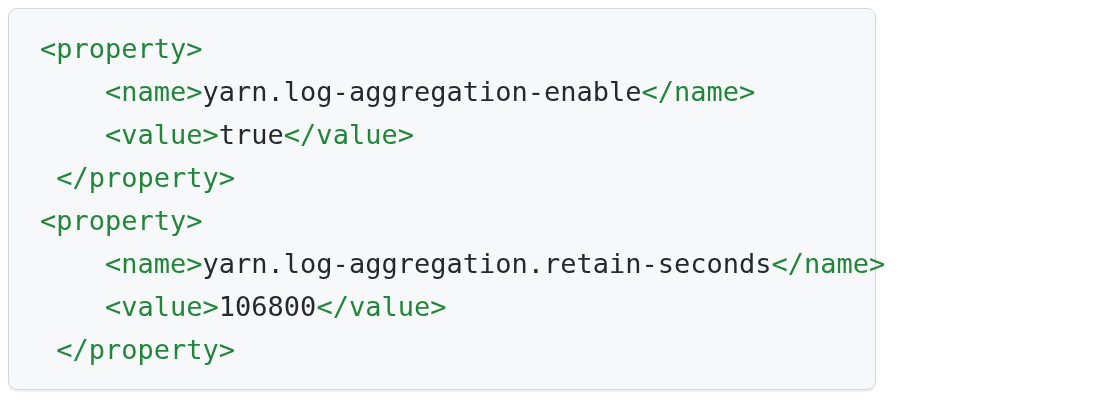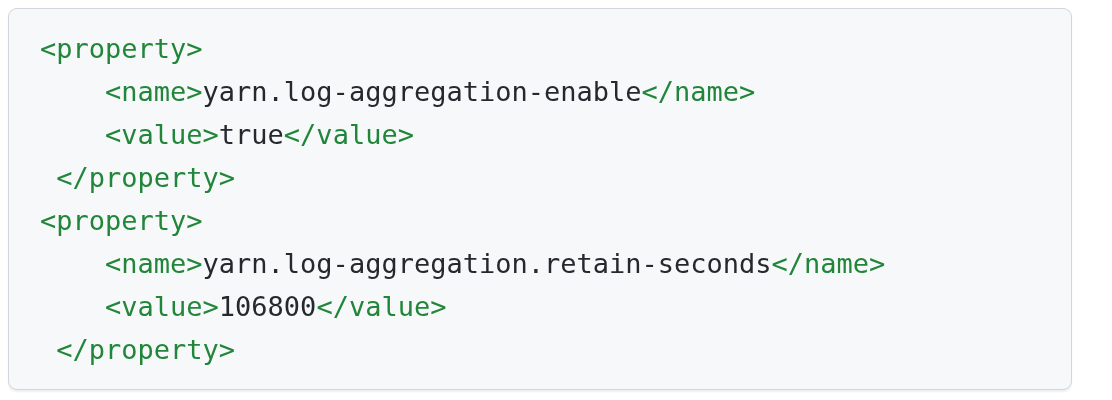--- a/index.html
+++ b/index.html
@@ -9,21 +9,21 @@
   }
   body {
     width: 1112px;
     height: 400px;
     overflow: hidden;
     font-family: "Liberation Sans", sans-serif;
   }
   .code-block {
     box-sizing: border-box;
     margin: 8px 8px 0 8px;
-    width: 1064px;
+    width: 868px;
     background: var(--code-bg, #f6f8fa);
     border: 1px solid var(--code-border, #d0d7de);
     border-radius: 9px;
     box-shadow: 0 2px 2px rgba(31, 35, 40, 0.07);
     padding: 18px 24px 18px 31px;
   }
   .code-lines {
     font-family: "DejaVu Sans Mono", "Liberation Mono", monospace;
     font-size: 27px;
     line-height: 43px;

